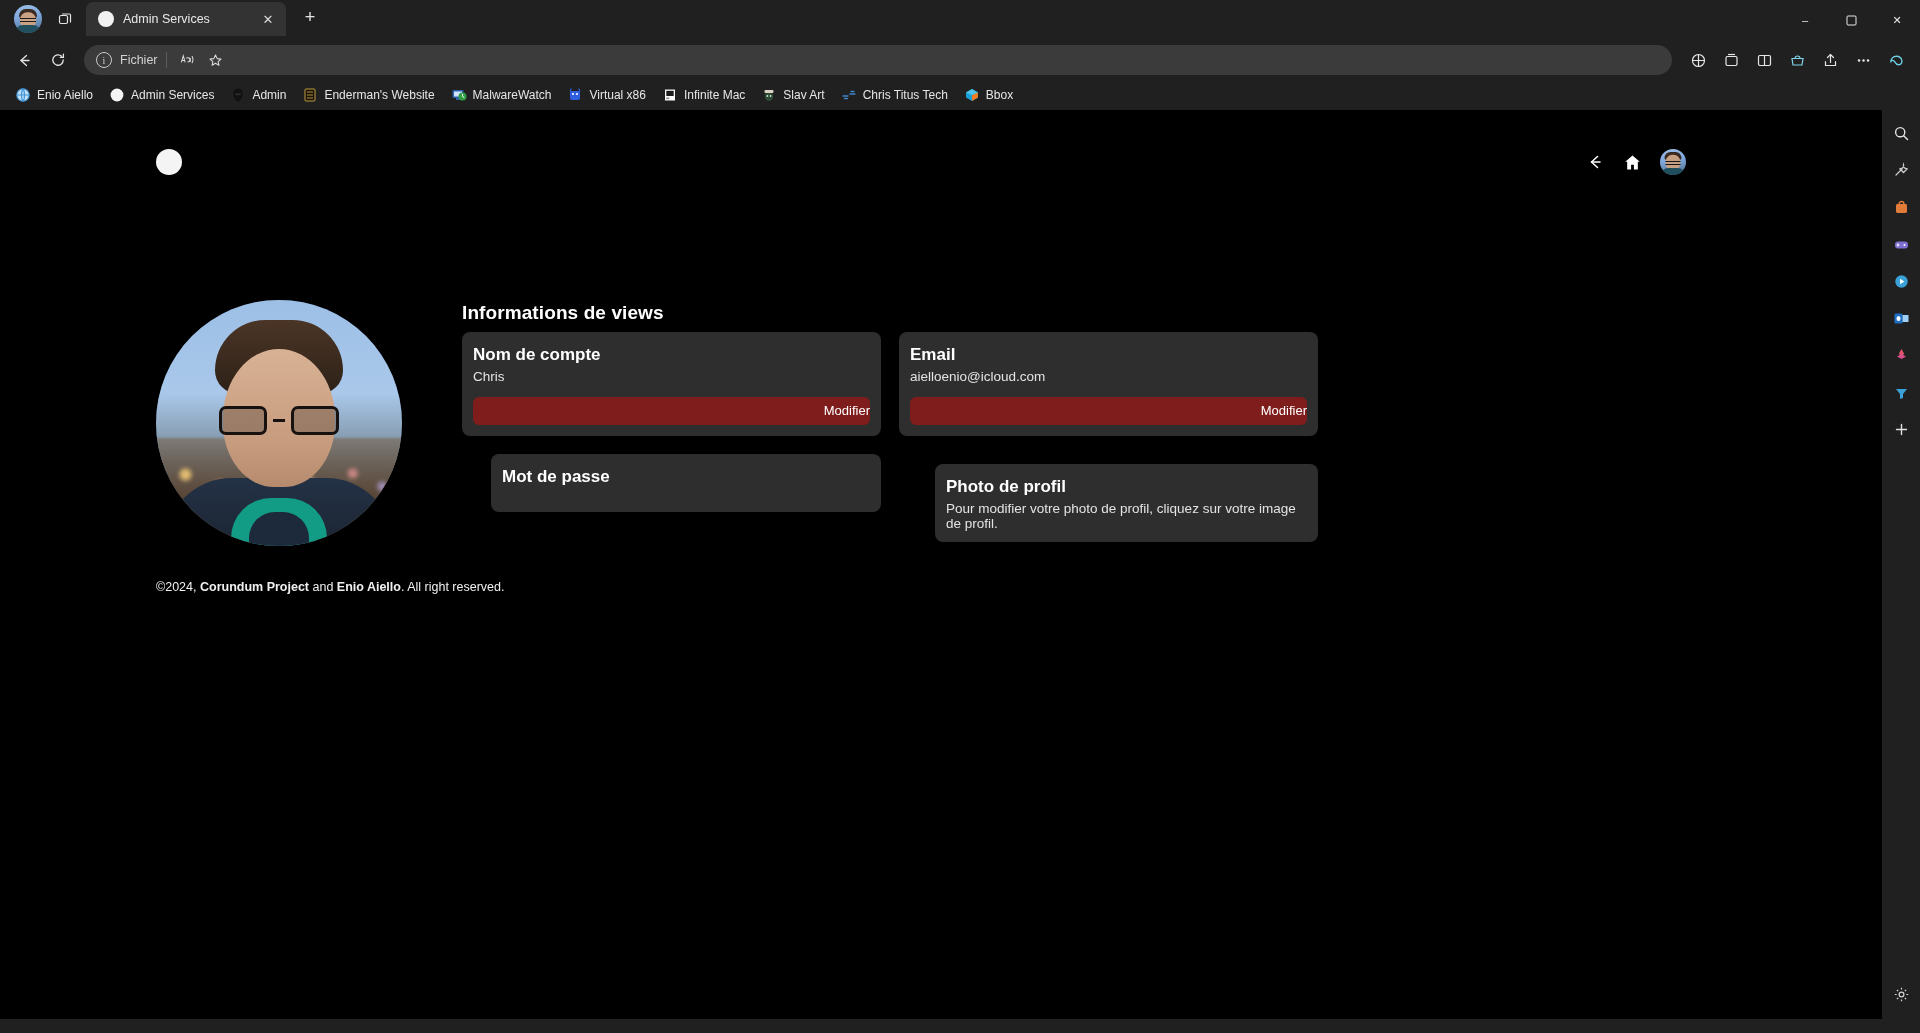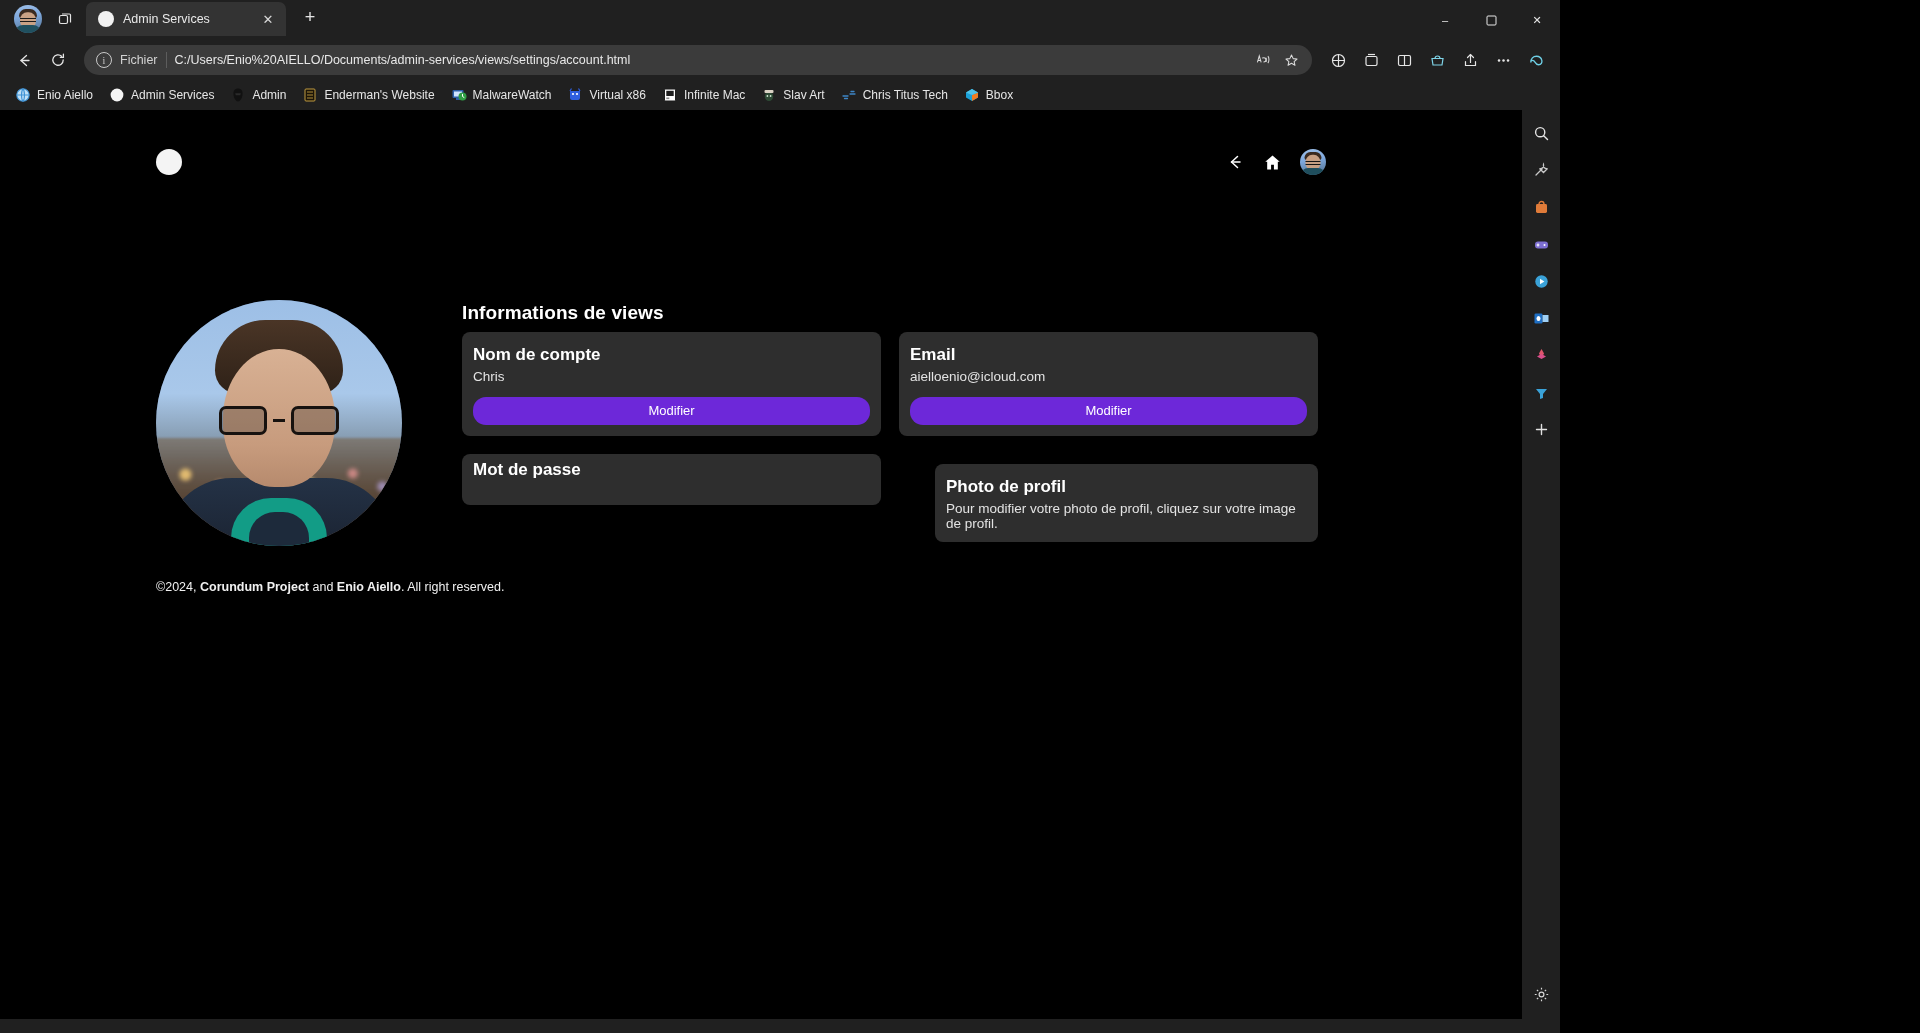--- a/index.html
+++ b/index.html
@@ -3,21 +3,21 @@
 <meta charset="utf-8">
 <style>
   * { box-sizing: border-box; margin: 0; padding: 0; }
   html, body {
     width: 1920px; height: 1033px;
     background: #000; overflow: hidden;
     font-family: "Liberation Sans", sans-serif;
   }
 
   
-  .window { width: 1560px; height: 1033px; display: flex; flex-direction: column; background: #202020; }
+  .window { width: 1920px; height: 1033px; display: flex; flex-direction: column; background: #202020; }
 
   
   .tabstrip {
     height: 40px; background: #202020;
     display: flex; align-items: flex-end; padding: 0 0 0 8px; position: relative;
   }
   .tabstrip-left { display: flex; align-items: center; height: 40px; gap: 4px; padding-bottom: 2px; }
   .profile-pill {
     width: 28px; height: 28px; border-radius: 50%;
     margin: 0 4px 0 6px; overflow: hidden; flex: none;
@@ -191,25 +191,25 @@
     color: #ffffff; font-size: 19px; font-weight: bold; letter-spacing: .1px;
   }
   .card {
     background: #2e2e2e; border-radius: 8px; padding: 13px 11px 11px 11px;
   }
   .card-title { color: #ffffff; font-size: 17px; font-weight: bold; margin-bottom: 4px; }
   .card-value { color: #e3e3e3; font-size: 13.5px; margin-bottom: 13px; }
   .card-note  { color: #e3e3e3; font-size: 13.5px; }
   .card-btn {
     display: block; width: 100%; height: 28px; line-height: 28px;
-    background: #6d28d9; border: none; border-radius: 13px;
-    color: #ffffff; font-size: 13px; text-align: center;
+    background: #7f1d1d; border: none; border-radius: 6px;
+    color: #ffffff; font-size: 13px; text-align: right;
     font-family: "Liberation Sans", sans-serif;
   }
-  .card.spaced { padding-top: 6px; }
+  .card.spaced { padding-top: 13px; margin-left: 29px; }
   .card.offset { margin-top: 10px; margin-left: 36px; }
 
   .footer {
     position: absolute; left: 156px; top: 470px;
     color: #f0f0f0; font-size: 12.5px;
   }
   .footer b { font-weight: bold; }
 
   
   .edge-sidebar {
@@ -272,21 +272,20 @@
       <svg width="16" height="16" viewBox="0 0 16 16" fill="none" stroke="#e6e6e6" stroke-width="1.3" stroke-linecap="round">
         <path d="M13.2 8a5.2 5.2 0 1 1-1.6-3.7"></path>
           <path d="M13.4 2.2v3.1h-3.1"></path>
       </svg>
     </div>
 
     <div class="omnibox">
       <div class="omni-info">i</div>
       <div class="omni-scheme">Fichier</div>
       <div class="omni-sep"></div>
-      <div class="omni-url">C:/Users/Enio%20AIELLO/Documents/admin-services/views/settings/account.html</div>
       <div class="omni-right">
         <div class="omni-btn">
           <svg width="15" height="15" viewBox="0 0 16 16" fill="none" stroke="#dcdcdc" stroke-width="1.1">
             <path d="M1.5 10 3.5 3l2 7M2.2 8h2.6"></path>
               <path d="M8 9.5c1.8 0 2.8-1 2.8-2.2S9.8 5 8.3 5c-.8 0-1.4.2-1.8.5"></path>
             <path d="M10.8 5v4.6"></path>
               <path d="M12.6 3.5c1.6 1 1.6 6 0 7.2"></path>
           </svg>
         </div>
         <div class="omni-btn">

